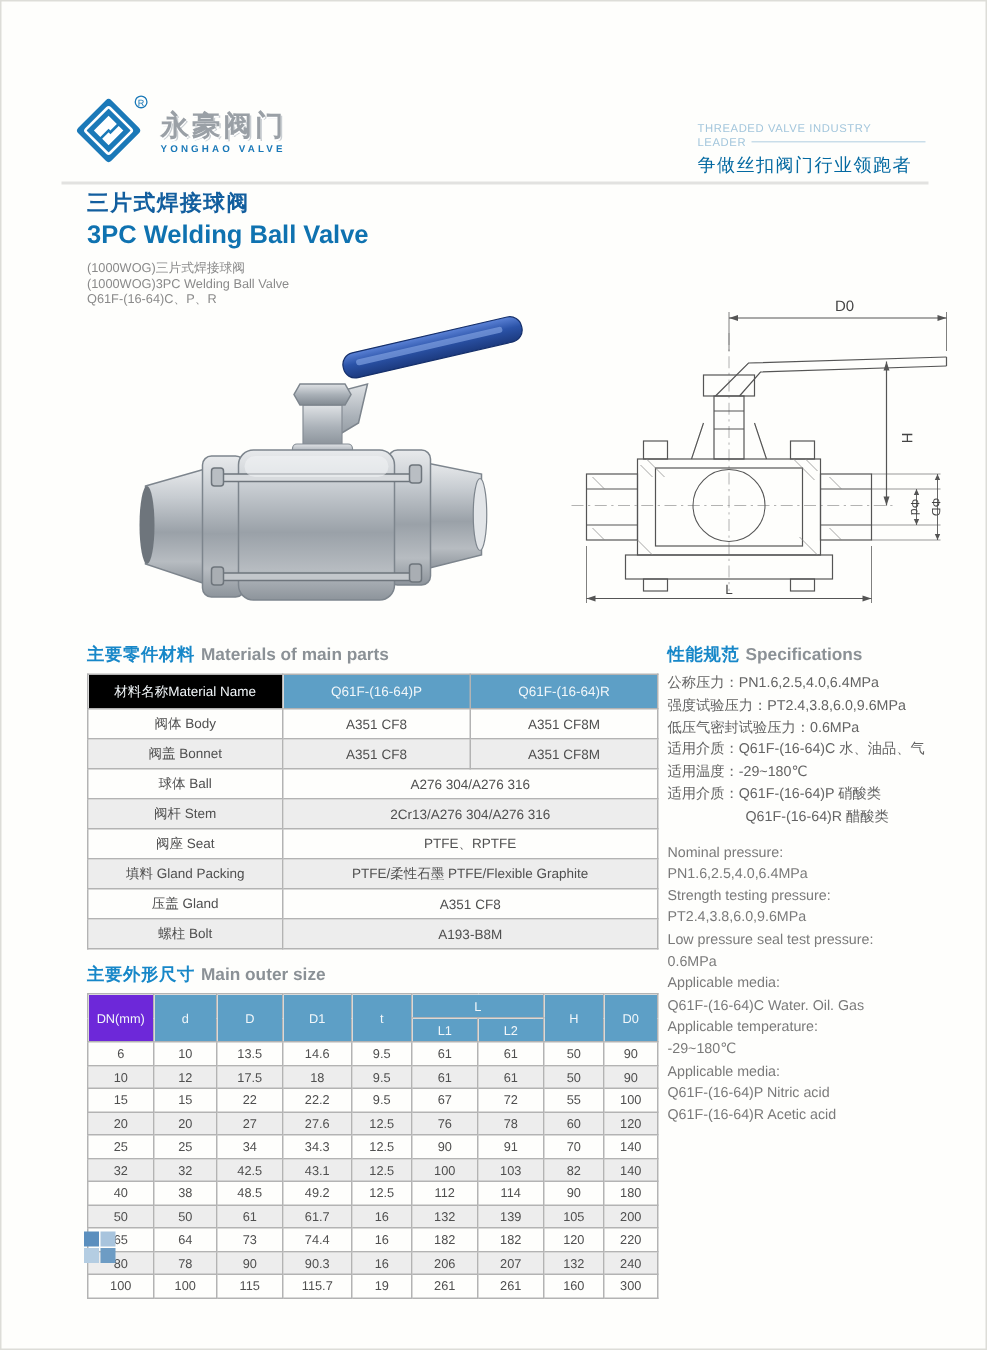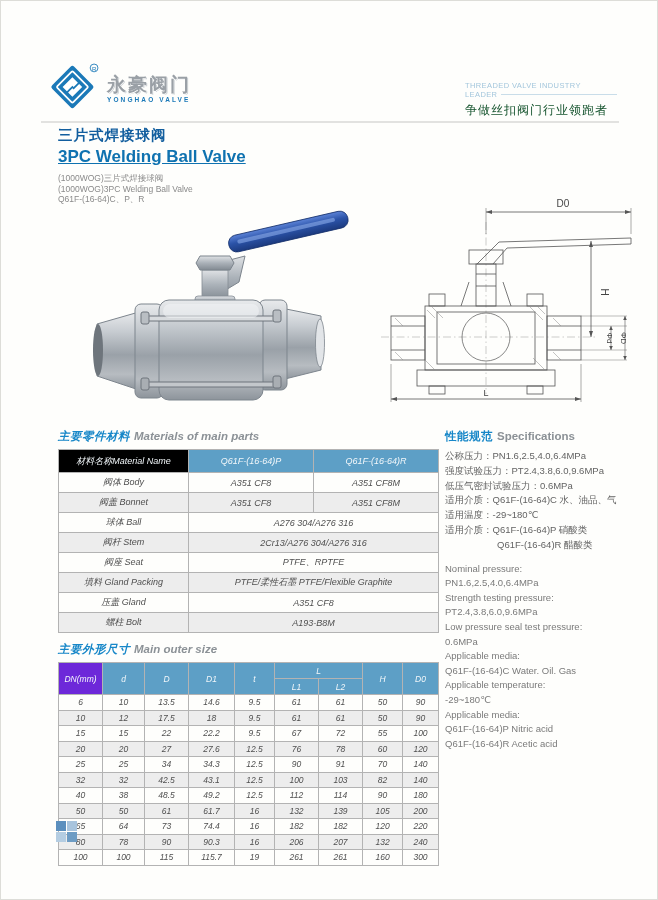--- a/index.html
+++ b/index.html
@@ -15,32 +15,32 @@
   .logo-mark{width:52px;height:52px;}
   .brand-text{margin-left:6px;margin-top:14px;}
   .brand-cn{font-size:19px;font-weight:bold;color:#9aa0a6;letter-spacing:2px;line-height:20px;
     text-shadow:0 1px 0 #fff,1px 1px 0 #c9ced2;}
   .brand-en{font-size:6.5px;color:#1b79b8;letter-spacing:2.1px;font-weight:bold;margin-top:1px;}
   .slogan{position:absolute;right:2px;top:22px;text-align:left;width:152px;}
   .slogan-en1{font-size:7.5px;color:#a3c6dc;letter-spacing:.4px;line-height:9px;}
   .slogan-en2{font-size:7.5px;color:#a3c6dc;letter-spacing:.4px;line-height:9px;
     display:flex;align-items:center;gap:4px;}
   .slogan-en2:after{content:"";flex:1;height:1px;background:#c9dde9;}
-  .slogan-cn{font-size:12px;color:#14532d;margin-top:3px;letter-spacing:1px;}
+  .slogan-cn{font-size:12px;color:#0369a1;margin-top:3px;letter-spacing:1px;}
   
   .title-block{position:absolute;left:57px;top:125px;}
   .title-cn{font-size:14.5px;font-weight:bold;color:#125e9e;letter-spacing:1px;}
-  .title-en{font-size:17px;font-weight:bold;color:#0f72b0;margin-top:2px;text-decoration:underline;}
+  .title-en{font-size:17px;font-weight:bold;color:#0f72b0;margin-top:2px;}
   .desc{margin-top:6px;font-size:8.5px;color:#8a8a8a;line-height:10.5px;}
   
   .photo{position:absolute;left:58px;top:203px;width:300px;height:205px;}
   .drawing{position:absolute;left:372px;top:193px;width:280px;height:213px;}
   
   .cols{position:absolute;left:57px;top:428px;right:20px;display:flex;}
-  .leftcol{width:381px;flex:none;font-style:italic;}
+  .leftcol{width:381px;flex:none;}
   .rightcol{margin-left:6px;width:218px;flex:none;}
   .sec-title{font-size:11.5px;font-weight:bold;margin:0 0 5px 0;}
   .sec-title .cn{color:#1787c8;letter-spacing:.5px;}
   .sec-title .en{color:#8b9196;margin-left:4px;}
   
   table{border-collapse:collapse;width:100%;table-layout:fixed;}
   td,th{border:1px solid #b3b3b3;text-align:center;vertical-align:middle;
     font-weight:normal;overflow:hidden;white-space:nowrap;}
   .materials-table{margin-bottom:9px;}
   .materials-table th{background:#5d9fc6;color:#f2f7fa;font-size:9px;height:20px;}

